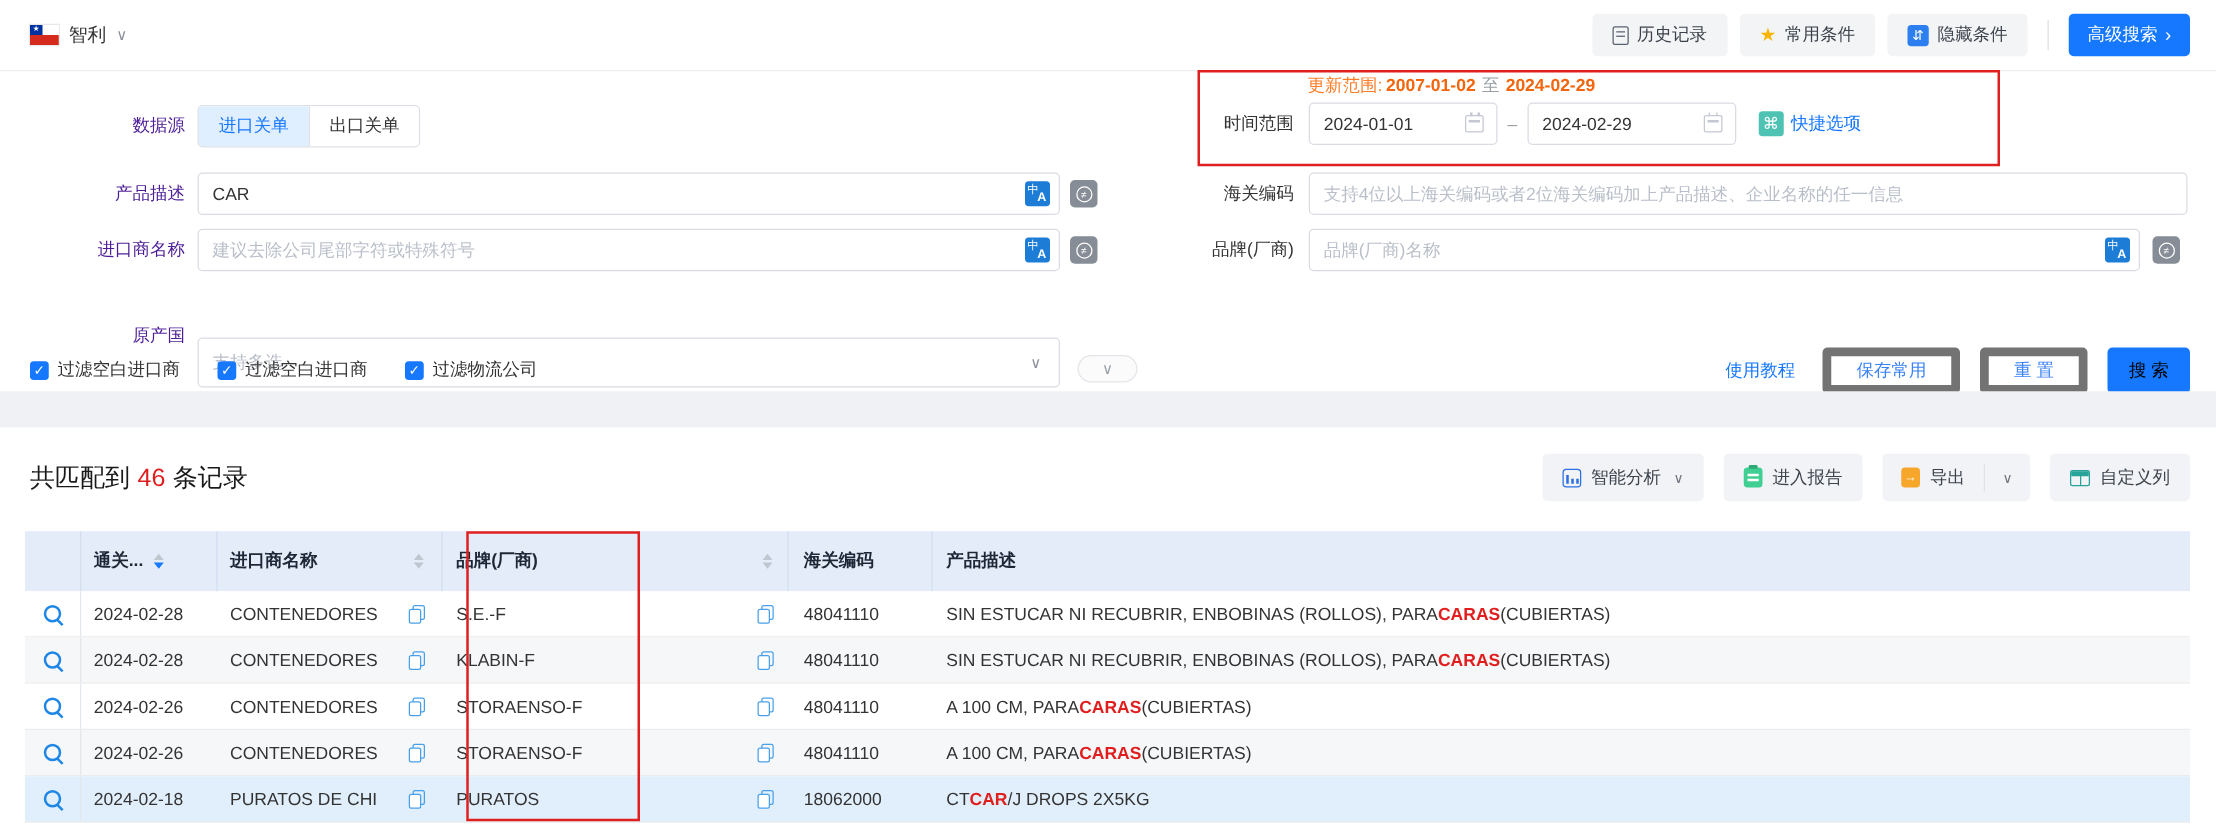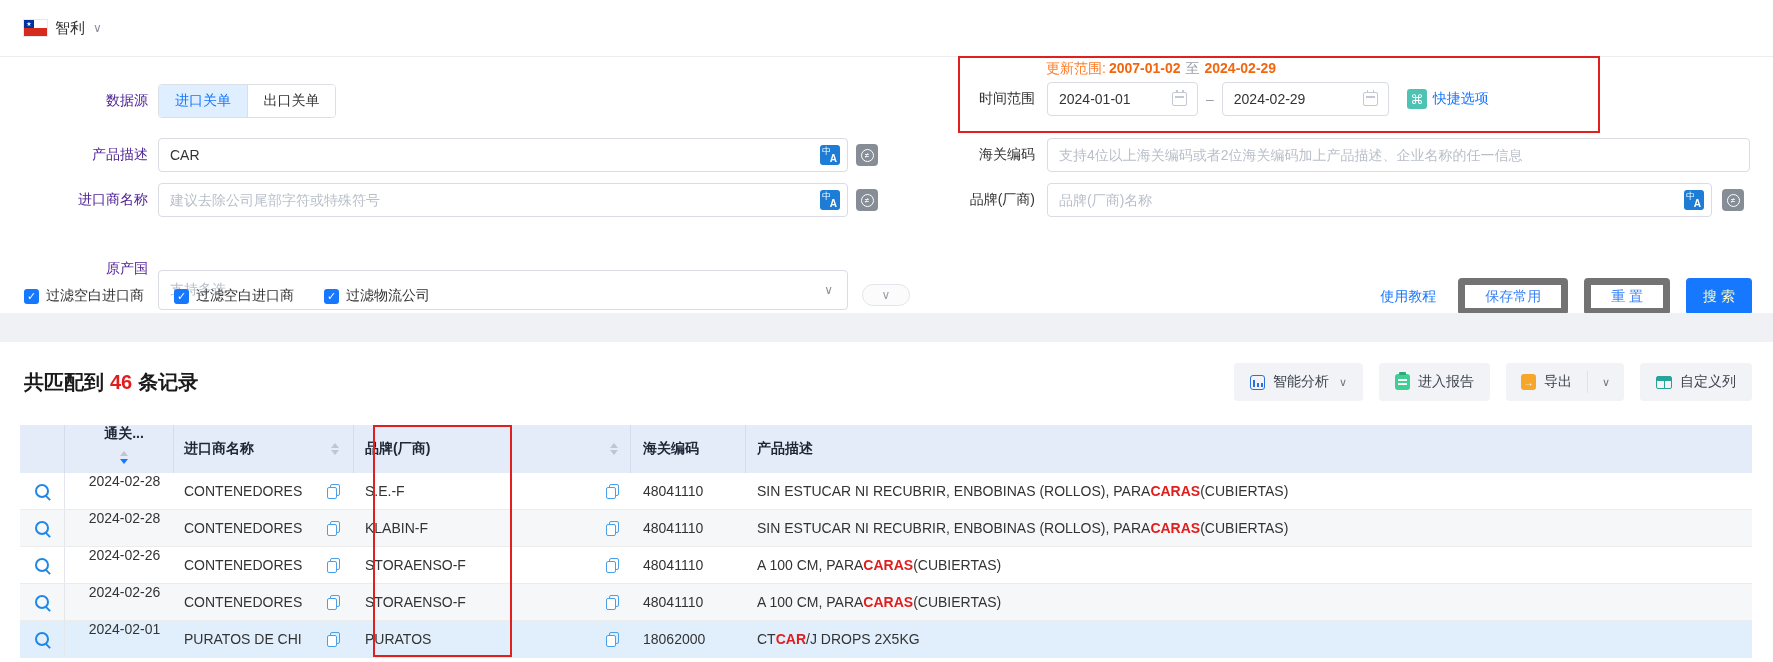--- a/index.html
+++ b/index.html
@@ -75,26 +75,26 @@
   .cb { width:15px; height:15px; background:#1677ff; border-radius:3px; color:#fff; font-size:11px;
         display:flex; align-items:center; justify-content:center; flex:none; }
   .collapse-pill { position:absolute; left:862px; top:284px; width:48px; height:22px; border:1px solid #e3e6ea;
                    border-radius:11px; background:#fbfbfc; color:#9aa0a8; font-size:12px; display:flex;
                    align-items:center; justify-content:center; cursor:pointer; }
   .form-actions { position:absolute; right:21px; top:278px; height:37px; display:flex; align-items:center; gap:16px; }
   .tutorial { color:#1677ff; font-size:14px; cursor:pointer; text-decoration:none; margin-right:6px; }
   .ghost-btn { height:37px; padding:0 20px; background:#fff; border:7px solid #737373; border-radius:4px;
                font-size:14px; color:#3b82f6; cursor:pointer; font-family:inherit; }
   .primary-btn { height:37px; padding:0 17px; background:#1677ff; border:none; border-radius:4px; font-size:14px;
-                 color:#fef9c3; cursor:pointer; font-family:inherit; }
+                 color:#000000; cursor:pointer; font-family:inherit; }
 
   .gray-band { position:absolute; left:0; top:313px; width:100%; height:29px; background:#eff1f4; }
 
   
-  .result-title { position:absolute; left:24px; top:369px; font-size:20px; font-weight:bold; color:#1a1a1a; }
+  .result-title { position:absolute; left:24px; top:369px; font-size:20px; font-weight:normal; color:#1a1a1a; }
   .result-title .count { color:#e01e1e; margin:0 6px; }
   .result-actions { position:absolute; right:21px; top:363px; display:flex; align-items:center; gap:16px; }
   .ra-btn { display:flex; align-items:center; gap:8px; height:38px; padding:0 16px; background:#f1f3f6;
             border:none; border-radius:4px; font-size:14px; color:#3d434d; cursor:pointer; font-family:inherit; }
   .ra-btn .mini-chev { font-size:11px; color:#707680; margin-left:2px; }
   .ra-split { display:flex; align-items:stretch; height:38px; background:#f1f3f6; border-radius:4px; overflow:hidden; }
   .ra-split .main { display:flex; align-items:center; gap:8px; padding:0 15px; font-size:14px; color:#3d434d; cursor:pointer; }
   .ra-split .sep { width:1px; background:#dfe2e6; margin:8px 0; }
   .ra-split .chev-part { display:flex; align-items:center; padding:0 14px; font-size:11px; color:#707680; cursor:pointer; }
   .icon-bi { width:15px; height:15px; border:1.6px solid #2b6fe3; border-radius:3px; position:relative; flex:none; }
@@ -114,21 +114,21 @@
 
   
   .table { position:absolute; left:20px; top:425px; width:1732px; font-size:14px; }
   .thead { display:flex; height:48px; background:#e4ecf9; align-items:center; font-weight:bold; color:#1e2736; }
   .trow { display:flex; height:37px; align-items:center; border-bottom:1px solid #ececec; background:#fff; }
   .trow.alt { background:#f6f7f9; }
   .trow.hover { background:#e1effc; }
   .c, .hc { display:flex; align-items:center; overflow:hidden; white-space:nowrap; height:100%; flex:none; }
   .c-search { width:45px; justify-content:center; border-right:1px solid #e3e6ea; }
   .thead .c-search { border-right:1px solid #ccd6e8; }
-  .c-date { width:109px; padding-left:10px; gap:8px;flex-direction:column; }
+  .c-date { width:109px; padding-left:10px; gap:8px; }
   .c-importer { width:180px; padding:0 14px 0 10px; justify-content:space-between; }
   .c-brand { width:277px; padding:0 12px 0 11px; justify-content:space-between; }
   .c-hs { width:115px; padding-left:12px; }
   .c-desc { flex:1 1 auto; padding-left:11px; }
   .thead .hc { border-right:1px solid #d4ddee; }
   .thead .hc:last-child { border-right:none; }
   .sort { display:inline-flex; flex-direction:column; gap:2.5px; cursor:pointer; }
   .sort i { display:block; width:0; height:0; border-left:4.5px solid transparent; border-right:4.5px solid transparent; }
   .sort .cu { border-bottom:5px solid #c0c6cf; }
   .sort .cd { border-top:5px solid #c0c6cf; }
@@ -156,20 +156,39 @@
   <header class="topbar">
     <div class="country">
       <span class="flag">
           <span class="f-top"></span>
           <span class="f-bot"></span>
           <span class="f-canton">★</span>
         </span>
       <span>智利</span>
       <span class="chev">∨</span>
     </div>
+    <div class="topbar-right">
+      <button class="tb-btn">
+        <span class="icon-history"></span>
+        <span>历史记录</span>
+      </button>
+      <button class="tb-btn">
+        <span class="icon-star">★</span>
+        <span>常用条件</span>
+      </button>
+      <button class="tb-btn">
+        <span class="icon-hide">⇵</span>
+        <span>隐藏条件</span>
+      </button>
+      <span class="vdiv"></span>
+      <button class="adv-btn">
+        <span>高级搜索</span>
+        <span class="adv-arrow">›</span>
+      </button>
+    </div>
   </header>
 
   <div class="frow" style="top:84px;">
     <label class="flabel">数据源</label>
     <div class="tabs">
       <div class="tab active">进口关单</div>
       <div class="tab">出口关单</div>
     </div>
   </div>
 
@@ -407,21 +426,21 @@
           <span>A 100 CM, PARA </span>
           <span class="hl">CARAS</span>
           <span> (CUBIERTAS)</span>
         </div>
     </div>
 
     <div class="trow hover">
       <div class="c c-search">
           <span class="icon-search"></span>
         </div>
-      <div class="c c-date">2024-02-01</div>
+      <div class="c c-date">2024-02-18</div>
       <div class="c c-importer">
           <span>PURATOS DE CHI</span>
           <span class="icon-copy"></span>
         </div>
       <div class="c c-brand">
           <span>PURATOS</span>
           <span class="icon-copy"></span>
         </div>
       <div class="c c-hs">18062000</div>
       <div class="c c-desc">

